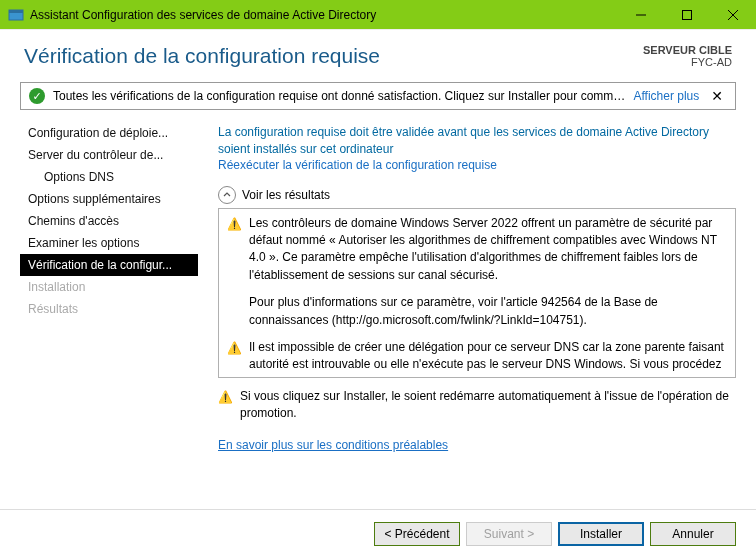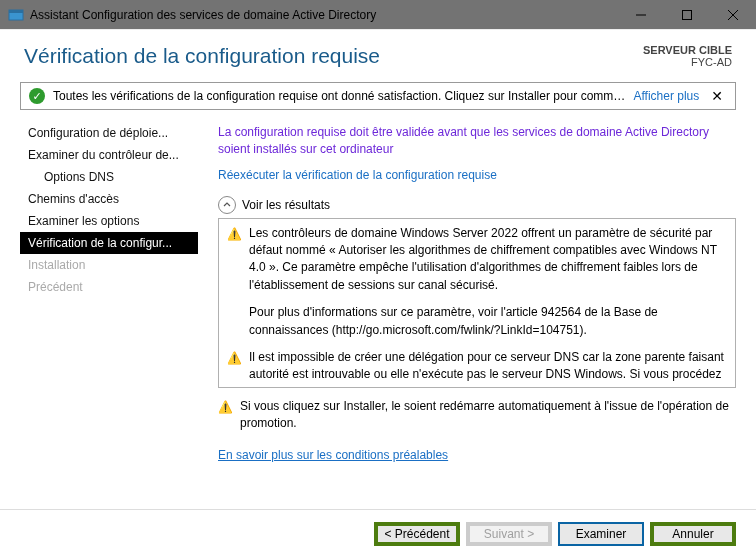--- a/index.html
+++ b/index.html
@@ -10,21 +10,21 @@
       color: #000;
       width: 756px;
       height: 557px;
       overflow: hidden;
     }
     .titlebar {
       display: flex;
       align-items: center;
       height: 30px;
       padding: 0 0 0 8px;
-      background: #737373;
+      background: #84cc16;
       border-bottom: 1px solid #eee;
     }
     .titlebar .app-icon {
       width: 16px; height: 16px;
       margin-right: 6px;
       display: inline-flex; align-items: center; justify-content: center;
     }
     .titlebar .title {
       flex: 1;
       font-size: 12px;
@@ -92,21 +92,21 @@
     .sidebar .item.active {
       background: #000000;
       color: #fff;
     }
     .sidebar .item.disabled { color: #aaa; }
     .main {
       flex: 1;
       padding: 6px 0 0 20px;
       font-size: 12px;
     }
-    .main .intro { color: #6d28d9; margin-bottom: 10px; line-height: 1.4; }
+    .main .intro { color: #0369a1; line-height: 1.4; }
     .link { color: #1a6fc4; }
     .results-header {
       display: flex; align-items: center;
       margin: 14px 0 4px 0;
       font-size: 12px;
     }
     .results-header .chev {
       width: 18px; height: 18px;
       border: 1px solid #888;
       border-radius: 50%;
@@ -152,21 +152,21 @@
       padding: 0 20px;
       background: #fff;
     }
     .footer button {
       min-width: 86px;
       height: 24px;
       margin-left: 6px;
       font-family: inherit;
       font-size: 12px;
       background: #e8e8e8;
-      border: 4px solid #4d7c0f;
+      border: 1px solid #4d7c0f;
       color: #000;
     }
     .footer button.default {
       border: 2px solid #0a64a4;
     }
     .footer button:disabled {
       color: #a0a0a0;
       border-color: #ccc;
       background: #f2f2f2;
     }
@@ -211,27 +211,28 @@
 <div class="status-bar">
   <span class="check">✓</span>
   <span class="status-text">Toutes les vérifications de la configuration requise ont donné satisfaction. Cliquez sur Installer pour comme...</span>
   <span class="more-link">Afficher plus</span>
   <span class="close">✕</span>
 </div>
 
 <div class="body">
   <div class="sidebar" id="sidebar">
       <div class="item">Configuration de déploie...</div>
-      <div class="item">Examiner du contrôleur de...</div>
+      <div class="item">Server du contrôleur de...</div>
       <div class="item sub">Options DNS</div>
+      <div class="item">Options supplémentaires</div>
       <div class="item">Chemins d'accès</div>
       <div class="item">Examiner les options</div>
       <div class="item active">Vérification de la configur...</div>
       <div class="item disabled">Installation</div>
-      <div class="item disabled">Précédent</div>
+      <div class="item disabled">Résultats</div>
     </div>
 
   <div class="main">
     <div class="intro">La configuration requise doit être validée avant que les services de domaine Active Directory soient installés sur cet ordinateur</div>
     <div class="link">Réexécuter la vérification de la configuration requise</div>
 
     <div class="results-header">
       <span class="chev">
         <svg width="8" height="8" viewBox="0 0 8 8">
             <polyline points="1,5 4,2 7,5" fill="none" stroke="#555" stroke-width="1.2"></polyline>
@@ -260,15 +261,15 @@
       <span>Si vous cliquez sur Installer, le soient redémarre automatiquement à l'issue de l'opération de promotion.</span>
     </div>
 
     <div class="learn-more link">En savoir plus sur les conditions préalables</div>
   </div>
 </div>
 
 <div class="footer">
   <button>&lt; Précédent</button>
   <button disabled="">Suivant &gt;</button>
-  <button class="default">Examiner</button>
+  <button class="default">Installer</button>
   <button>Annuler</button>
 </div>
 
 </body></html>

